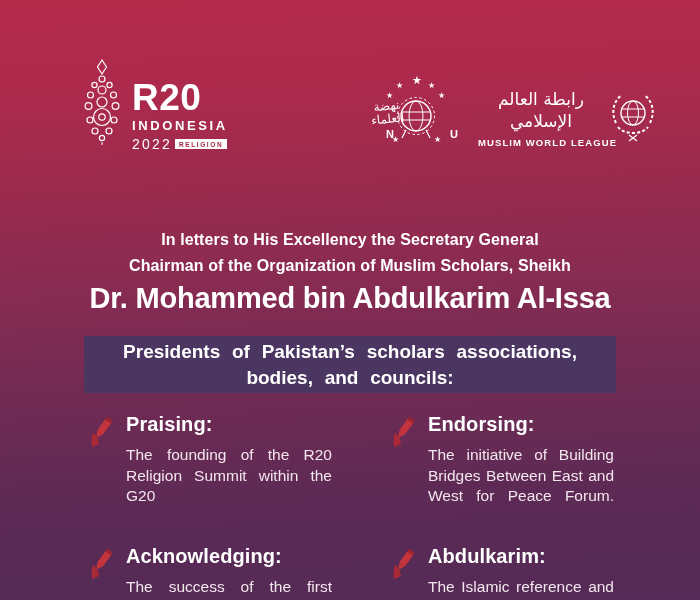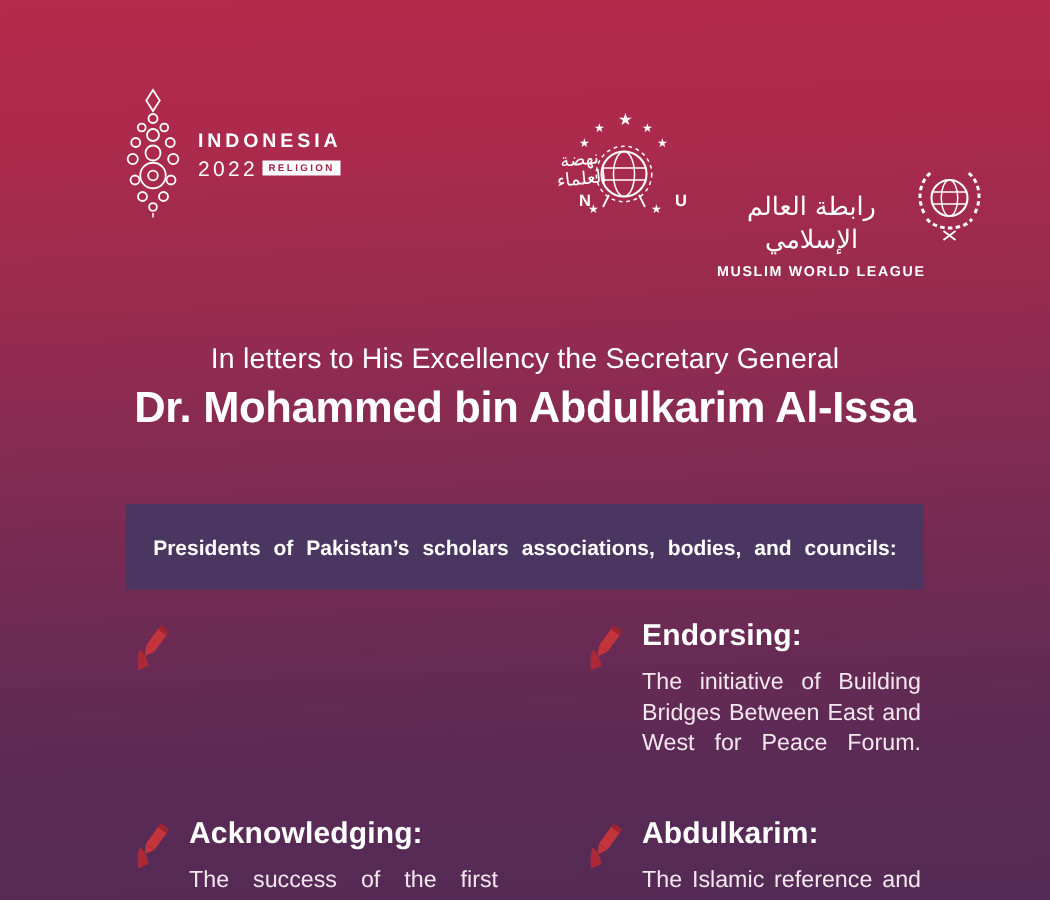--- a/index.html
+++ b/index.html
@@ -27,33 +27,33 @@
   .nu-arabic { position:absolute; left:0; top:20px; width:50px; text-align:center;
     font-family:"DejaVu Sans",sans-serif; font-size:12px; line-height:13px; transform:rotate(-6deg); }
   .nu-globe { position:absolute; left:32px; top:12px; }
   .nu-star { position:absolute; font-size:8px; line-height:8px; }
   .nu-star.big { font-size:11px; }
   .nu-n { position:absolute; left:24px; top:48px; font-size:11px; font-weight:700; }
   .nu-u { position:absolute; left:88px; top:48px; font-size:11px; font-weight:700; }
 
   .mwl { position:absolute; left:116px; top:8px; width:176px; display:flex; align-items:center; }
   .mwl-textcol { width:126px; text-align:center; }
-  .mwl-arabic { font-family:"DejaVu Sans",sans-serif; font-size:17px; line-height:22px;margin-top:39px; }
+  .mwl-arabic { font-family:"DejaVu Sans",sans-serif; font-size:17px; line-height:22px; }
   .mwl-label { font-size:9.5px; font-weight:700; letter-spacing:1.1px; margin-top:5px; white-space:nowrap; }
   .mwl-emblem { margin-left:4px; }
 
   
   .intro { position:absolute; top:227px; left:0; right:0; text-align:center; }
-  .intro-line { font-size:19px; font-weight:400; line-height:26px; letter-spacing:0.1px; }
+  .intro-line { font-size:16px; font-weight:700; line-height:26px; letter-spacing:0.1px; }
   .intro-name { font-size:29px; font-weight:700; margin-top:3px; letter-spacing:-0.2px; }
 
   
   .banner { position:absolute; top:336px; left:84px; right:84px; height:57px;
     background:#4a3660; display:flex; align-items:center; justify-content:center; }
-  .banner-text { font-size:14px; font-weight:700; line-height:26px; text-align:center;
+  .banner-text { font-size:19px; font-weight:700; line-height:26px; text-align:center;
     word-spacing:0.34em; padding:0 8px; }
 
   
   .items { position:absolute; top:413px; left:88px; display:grid;
     grid-template-columns:244px 224px; column-gap:58px; row-gap:18px; }
   .item { display:grid; grid-template-columns:38px 1fr; }
   .item-icon { width:28px; height:34px; margin-top:2px; }
   .item-heading { font-size:20px; font-weight:700; letter-spacing:0.1px; margin-bottom:9px; }
   .item-body { font-size:15.5px; line-height:20.5px; color:#f3e6ed; text-align:justify; }
   .item-body::after { content:""; display:inline-block; width:100%; }
@@ -80,20 +80,21 @@
         <circle cx="24" cy="59" r="3.2"></circle>
         <circle cx="12" cy="62" r="3"></circle>
           <circle cx="36" cy="62" r="3"></circle>
         <circle cx="17" cy="73" r="3"></circle>
           <circle cx="31" cy="73" r="3"></circle>
         <circle cx="24" cy="80" r="2.6"></circle>
         <path d="M24 84 L24 87" stroke-width="1"></path>
       </svg>
     </span>
     <div class="r20-text">
+      <div class="r20-word">R20</div>
       <div class="r20-country">INDONESIA</div>
       <div class="r20-row">
         <span class="r20-year">2022</span>
         <span class="r20-religion">RELIGION</span>
       </div>
     </div>
   </div>
 
   <div class="right-logos">
     <div class="nu">
@@ -132,40 +133,45 @@
           <path d="M42 34 C47 24 45 12 36 6" stroke-width="2" stroke-dasharray="3 2.2"></path>
           <path d="M10 38 C16 46 34 46 40 38" stroke-width="2" stroke-dasharray="3 2.2"></path>
           <path d="M21 46 L29 52 M29 46 L21 52" stroke-width="1.2"></path>
         </svg>
       </span>
     </div>
   </div>
 
   <div class="intro">
     <div class="intro-line">In letters to His Excellency the Secretary General</div>
+    <div class="intro-line">Chairman of the Organization of Muslim Scholars, Sheikh</div>
     <div class="intro-name">Dr. Mohammed bin Abdulkarim Al-Issa</div>
   </div>
 
   <div class="banner">
     <div class="banner-text">Presidents of Pakistan’s scholars associations, bodies, and councils:</div>
   </div>
 
   <div class="items">
 
     <div class="item">
       <span class="item-icon">
         <svg width="28" height="34" viewBox="0 0 28 34">
           <g transform="rotate(36 14 14)">
             <rect x="11" y="3" width="7" height="15" rx="1.2" fill="#c4343c"></rect>
             <polygon points="11,18 18,18 14.5,24" fill="#c4343c"></polygon>
             <rect x="11" y="1" width="7" height="3.4" rx="1" fill="#9e2430"></rect>
           </g>
           <path d="M5 18 q5 3 6 11 l-7 3 q-1-9 1-14 z" fill="#ab2936"></path>
         </svg>
       </span>
+      <div>
+        <div class="item-heading">Praising:</div>
+        <div class="item-body">The founding of the R20 Religion Summit within the G20</div>
+      </div>
     </div>
 
     <div class="item">
       <span class="item-icon">
         <svg width="28" height="34" viewBox="0 0 28 34">
           <g transform="rotate(36 14 14)">
             <rect x="11" y="3" width="7" height="15" rx="1.2" fill="#c4343c"></rect>
             <polygon points="11,18 18,18 14.5,24" fill="#c4343c"></polygon>
             <rect x="11" y="1" width="7" height="3.4" rx="1" fill="#9e2430"></rect>
           </g>

